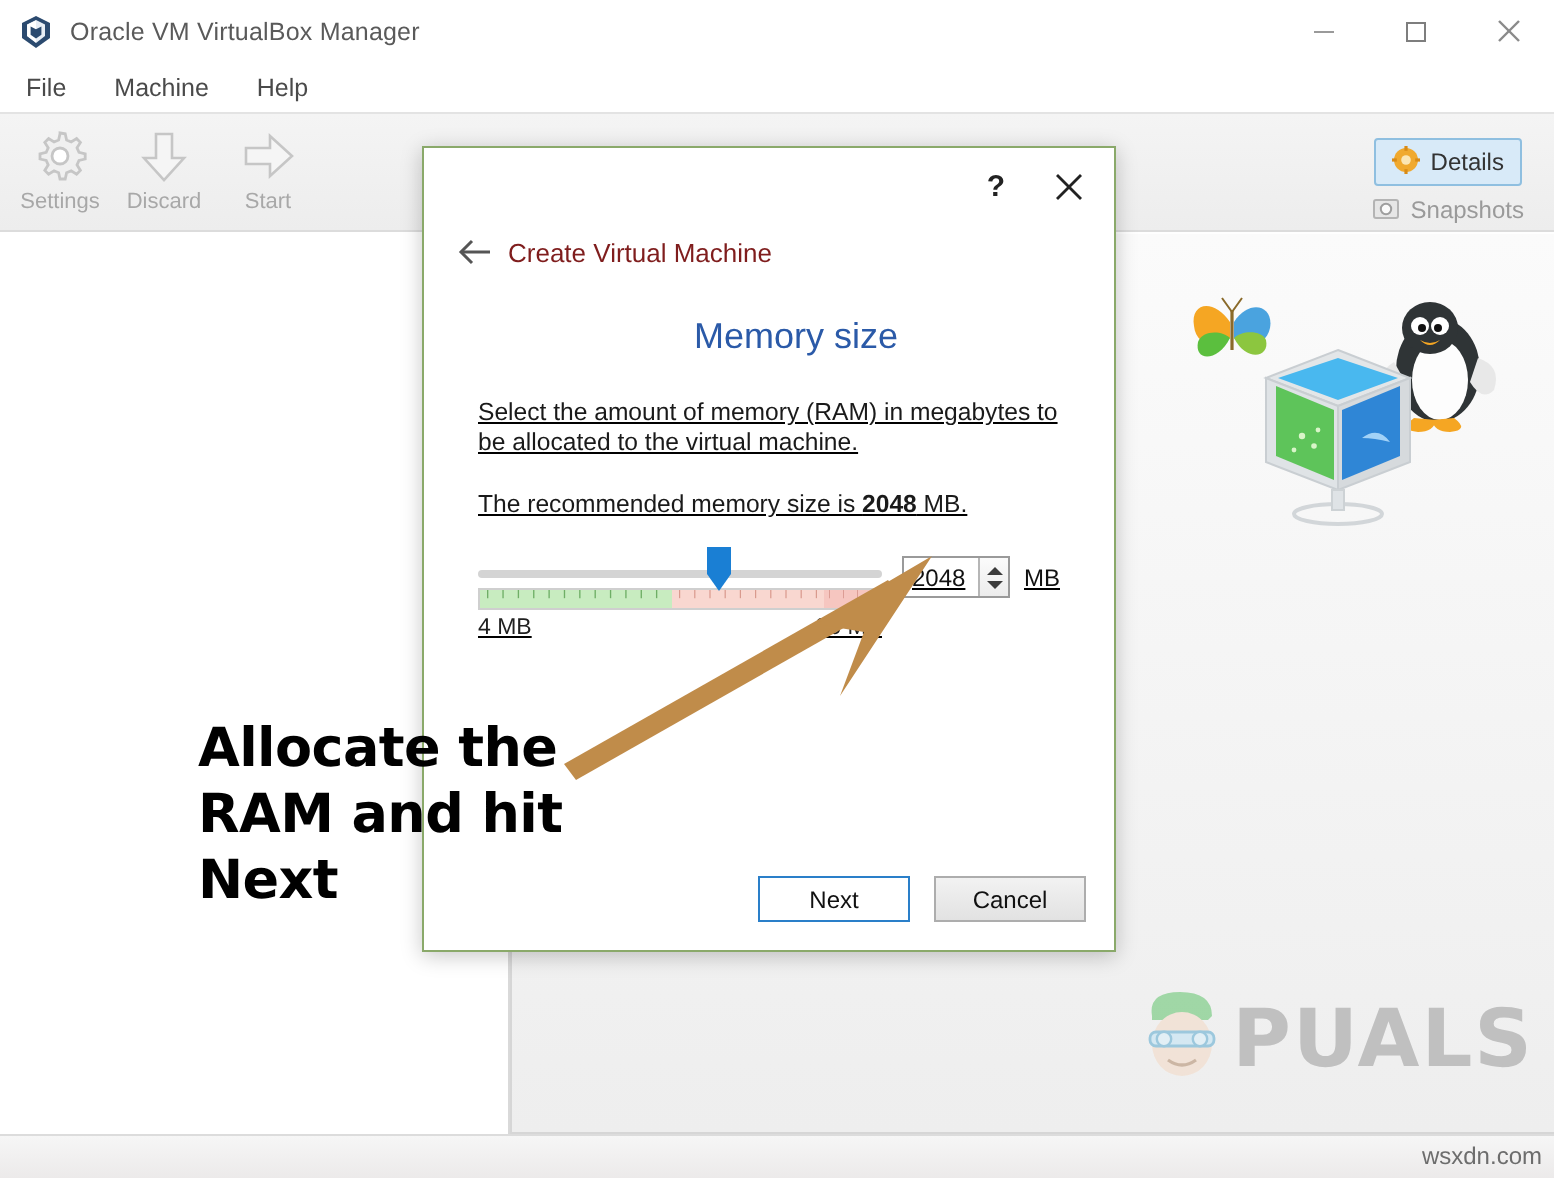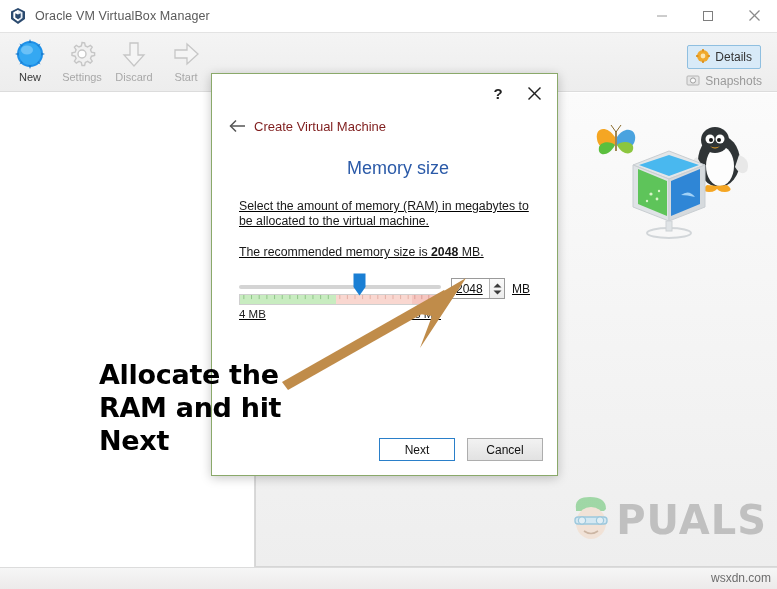--- a/index.html
+++ b/index.html
@@ -253,46 +253,29 @@
       </div>
       <div class="wbtn">
         <svg width="13" height="13" viewBox="0 0 13 13">
             <line x1="1.5" y1="1.5" x2="11.5" y2="11.5" stroke="#8a8a8a" stroke-width="1.2"></line>
             <line x1="11.5" y1="1.5" x2="1.5" y2="11.5" stroke="#8a8a8a" stroke-width="1.2"></line>
           </svg>
       </div>
     </div>
   </div>
 
+  <div id="menubar">
+    <span class="menu-item">File</span>
+    <span class="menu-item">Machine</span>
+    <span class="menu-item">Help</span>
+  </div>
 
   <div id="toolbar">
     <div id="toolbar-left">
 
-      <div class="tool-btn">
-        <span class="tool-ico">
-          <svg width="30" height="30" viewBox="0 0 30 30">
-            <g>
-              <circle cx="15" cy="15" r="13" fill="#1e90e8"></circle>
-              <g fill="#1e7fd0">
-                <path d="M15 0 L17 5 L13 5 Z"></path>
-                  <path d="M15 30 L13 25 L17 25 Z"></path>
-                <path d="M0 15 L5 13 L5 17 Z"></path>
-                  <path d="M30 15 L25 17 L25 13 Z"></path>
-                <path d="M4.4 4.4 L9 7.2 L7.2 9 Z"></path>
-                  <path d="M25.6 25.6 L21 22.8 L22.8 21 Z"></path>
-                <path d="M25.6 4.4 L22.8 9 L21 7.2 Z"></path>
-                  <path d="M4.4 25.6 L7.2 21 L9 22.8 Z"></path>
-              </g>
-              <circle cx="15" cy="15" r="11" fill="#34a8f2"></circle>
-              <ellipse cx="12" cy="11" rx="6" ry="4.5" fill="#7ccaf8" opacity=".75"></ellipse>
-            </g>
-          </svg>
-        </span>
-        <span class="tool-lbl">New</span>
-      </div>
 
       <div class="tool-btn disabled">
         <span class="tool-ico">
           <svg width="30" height="30" viewBox="0 0 30 30">
             <g fill="none" stroke="#c6c6c6" stroke-width="1.4">
               <path d="M15 3.5 l2.6 .4 .7 3.1 2.3 1 2.7-1.7 1.9 1.9 -1.7 2.7 1 2.3 3.1 .7 0 2.6 -3.1 .7 -1 2.3 1.7 2.7 -1.9 1.9 -2.7-1.7 -2.3 1 -.7 3.1 -2.6 0 -.7-3.1 -2.3-1 -2.7 1.7 -1.9-1.9 1.7-2.7 -1-2.3 -3.1-.7 0-2.6 3.1-.7 1-2.3 -1.7-2.7 1.9-1.9 2.7 1.7 2.3-1 .7-3.1z" fill="#f0f0f0"></path>
               <circle cx="15" cy="15" r="4" fill="#ffffff"></circle>
             </g>
           </svg>
         </span>

